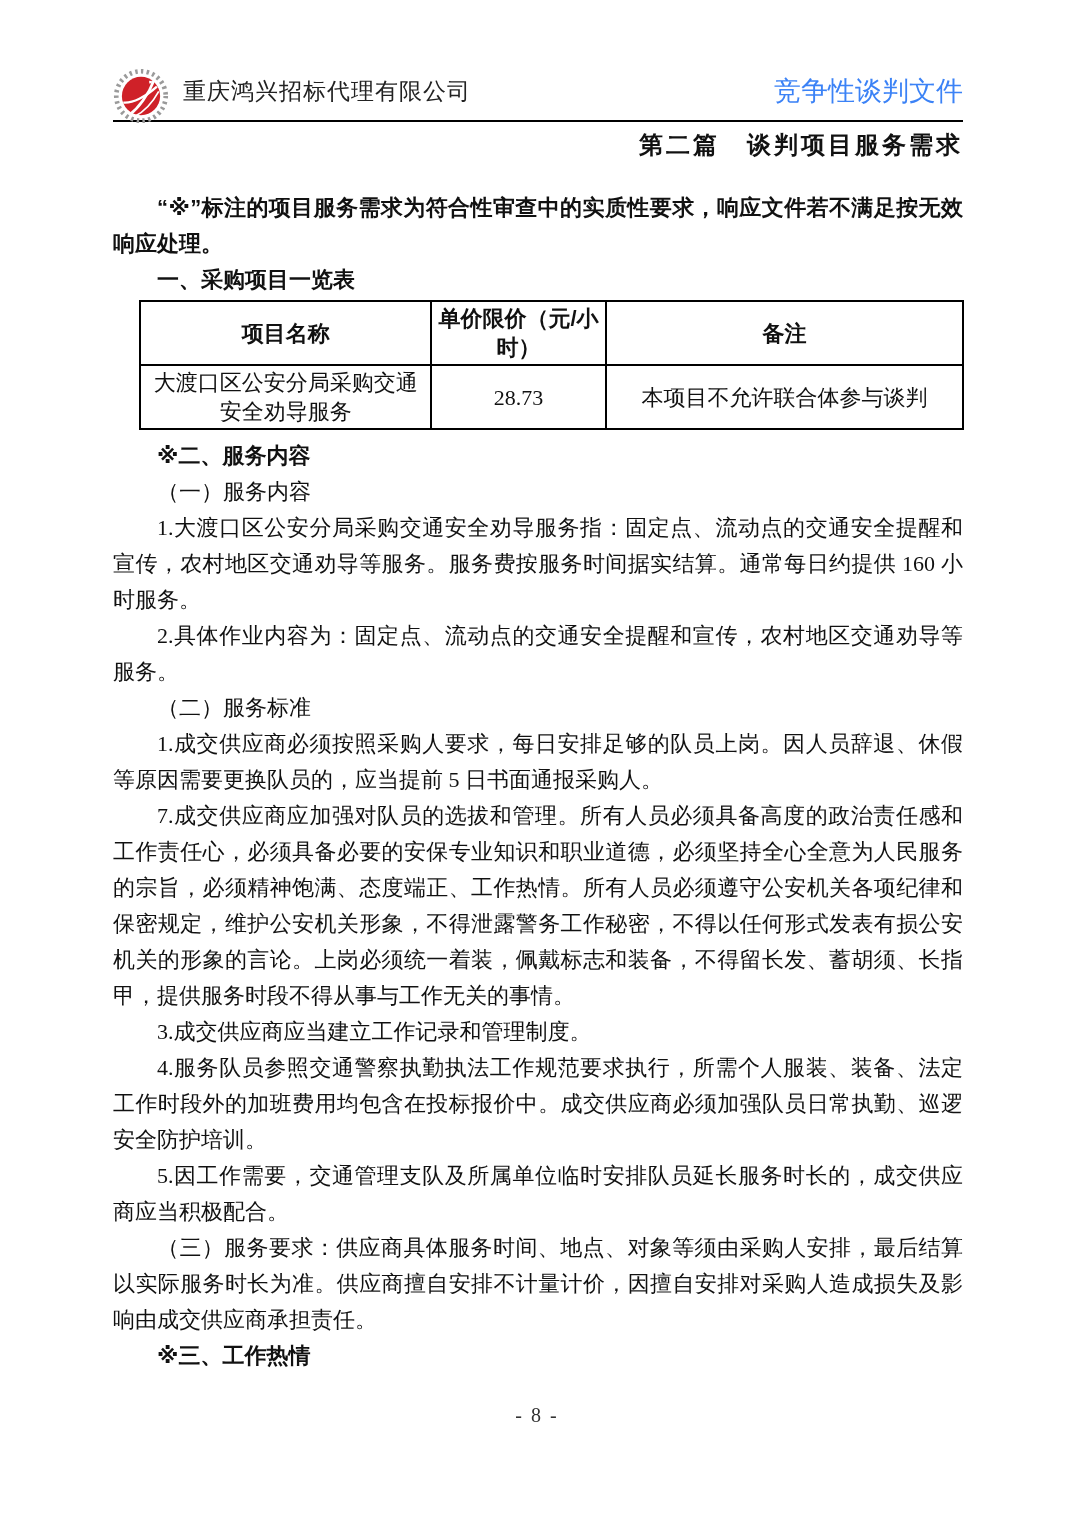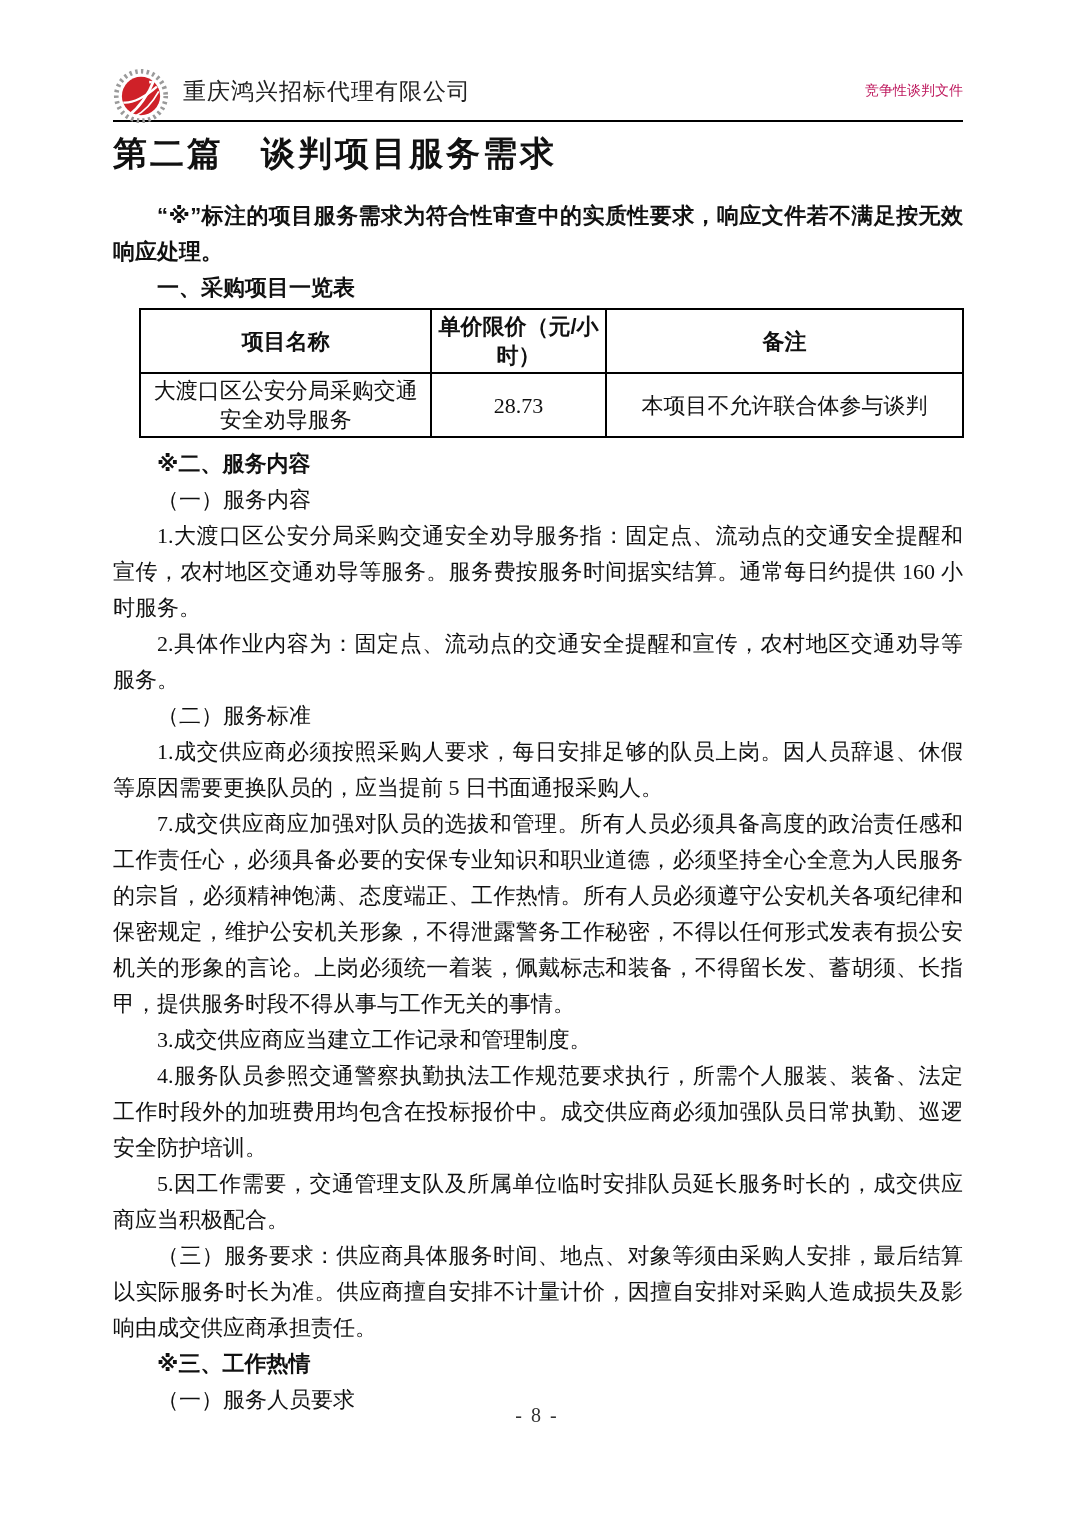--- a/index.html
+++ b/index.html
@@ -17,30 +17,29 @@
   
   .hdr {
     display:flex; align-items:center;
     padding-top:64px;
     border-bottom:2px solid #000;
     padding-bottom:2px;
     height:122px;
   }
   .logo { width:56px; height:56px; margin-right:14px; flex:0 0 auto; margin-bottom:-10px; }
   .company { font-size:23px; letter-spacing:1px; color:#222; }
-  .doctype { margin-left:auto; font-size:14px; color:#be185d; }
+  .doctype { margin-left:auto; font-size:27px; color:#3b82f6; }
 
   
   .title {
-    text-align:left;
+    text-align:right;
     font-family:"Liberation Sans","DejaVu Sans",sans-serif;
     font-weight:bold;
-    font-size:34px;
+    font-size:24px;
     letter-spacing:3px;
-    margin-top:8px;
     line-height:46px;
   }
 
   
   .b {
     font-size:22px;
     line-height:36px;
     text-align:justify;
     text-indent:2em;
   }
@@ -139,18 +138,17 @@
     <p class="b">2.具体作业内容为：固定点、流动点的交通安全提醒和宣传，农村地区交通劝导等服务。</p>
     <p class="b">（二）服务标准</p>
     <p class="b">1.成交供应商必须按照采购人要求，每日安排足够的队员上岗。因人员辞退、休假等原因需要更换队员的，应当提前 5 日书面通报采购人。</p>
     <p class="b">7.成交供应商应加强对队员的选拔和管理。所有人员必须具备高度的政治责任感和工作责任心，必须具备必要的安保专业知识和职业道德，必须坚持全心全意为人民服务的宗旨，必须精神饱满、态度端正、工作热情。所有人员必须遵守公安机关各项纪律和保密规定，维护公安机关形象，不得泄露警务工作秘密，不得以任何形式发表有损公安机关的形象的言论。上岗必须统一着装，佩戴标志和装备，不得留长发、蓄胡须、长指甲，提供服务时段不得从事与工作无关的事情。</p>
     <p class="b">3.成交供应商应当建立工作记录和管理制度。</p>
     <p class="b">4.服务队员参照交通警察执勤执法工作规范要求执行，所需个人服装、装备、法定工作时段外的加班费用均包含在投标报价中。成交供应商必须加强队员日常执勤、巡逻安全防护培训。</p>
     <p class="b">5.因工作需要，交通管理支队及所属单位临时安排队员延长服务时长的，成交供应商应当积极配合。</p>
     <p class="b">（三）服务要求：供应商具体服务时间、地点、对象等须由采购人安排，最后结算以实际服务时长为准。供应商擅自安排不计量计价，因擅自安排对采购人造成损失及影响由成交供应商承担责任。</p>
 
     <h2 class="b bold h2">※三、工作热情</h2>
-    <p class="b">（一）服务人员要求</p>
 
   </div>
 
   <div class="pagenum">- 8 -</div>
 </div>
 
 </body></html>

